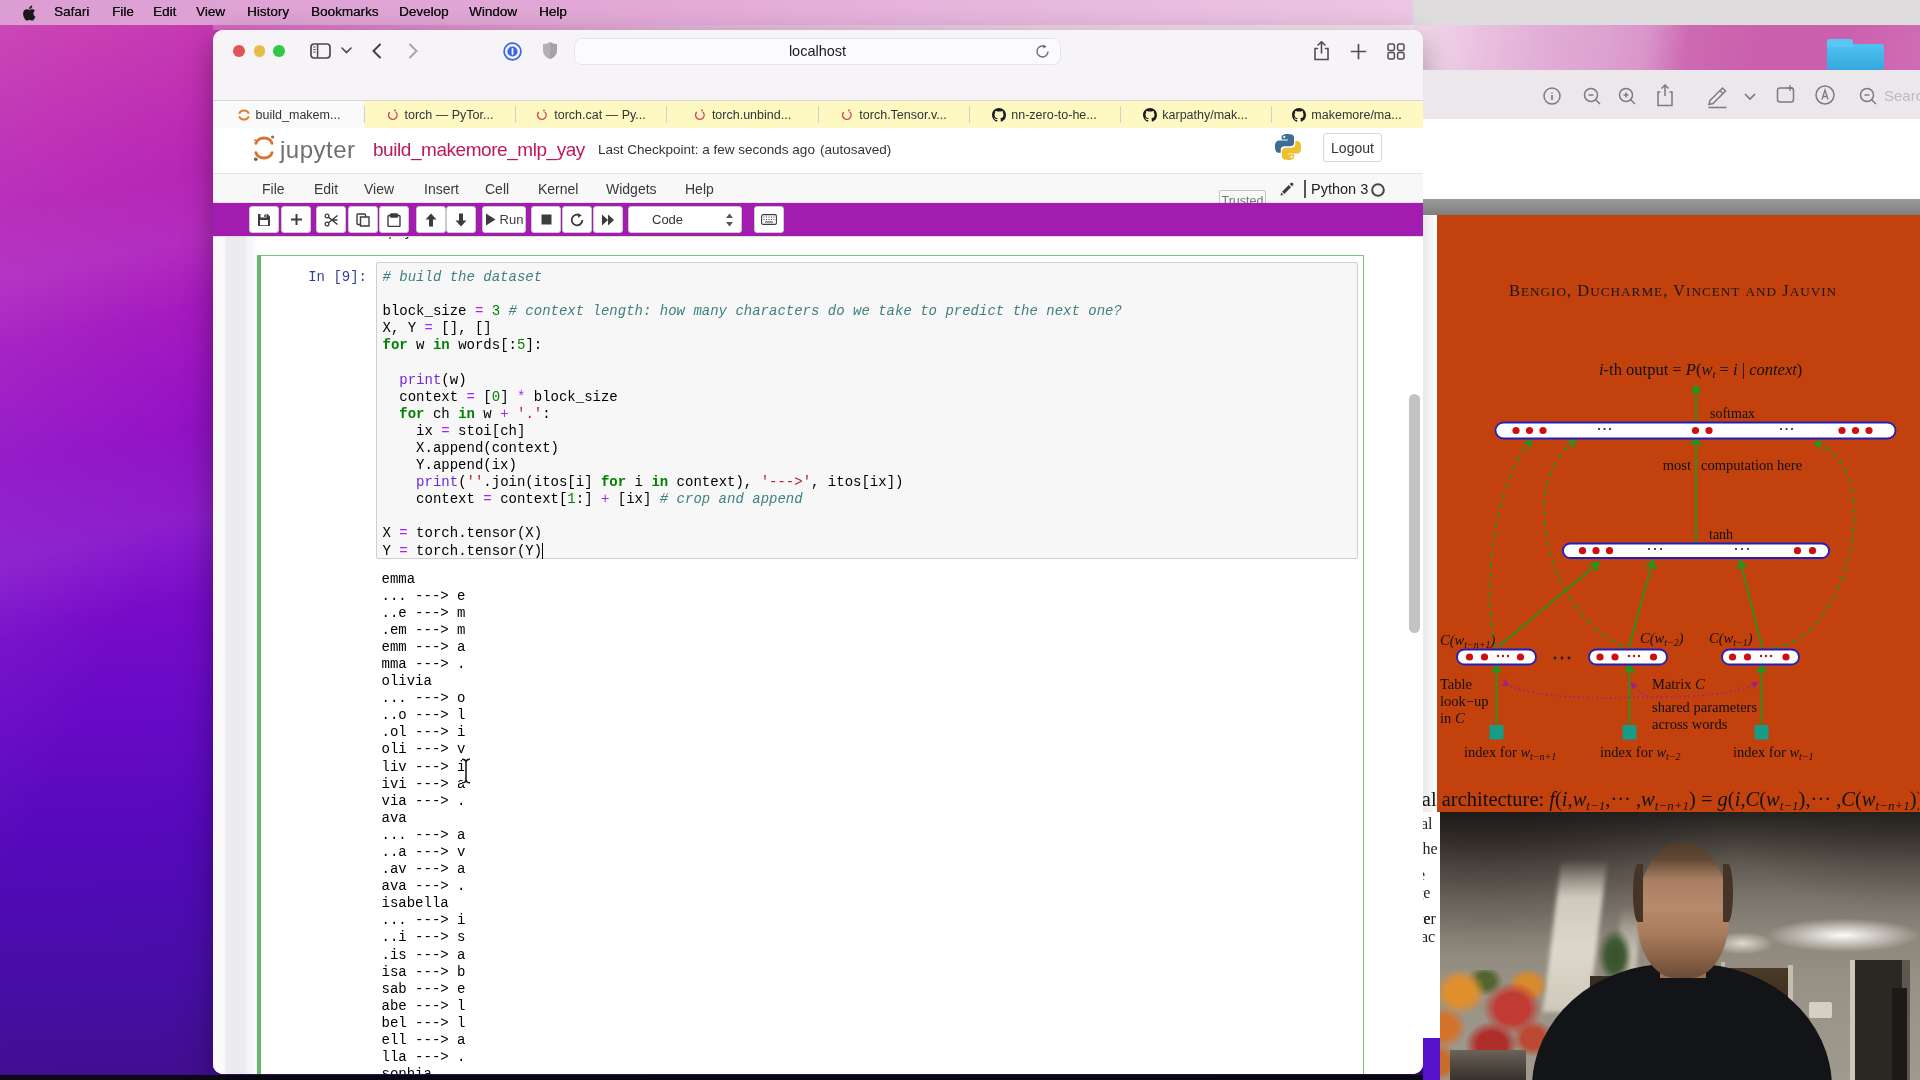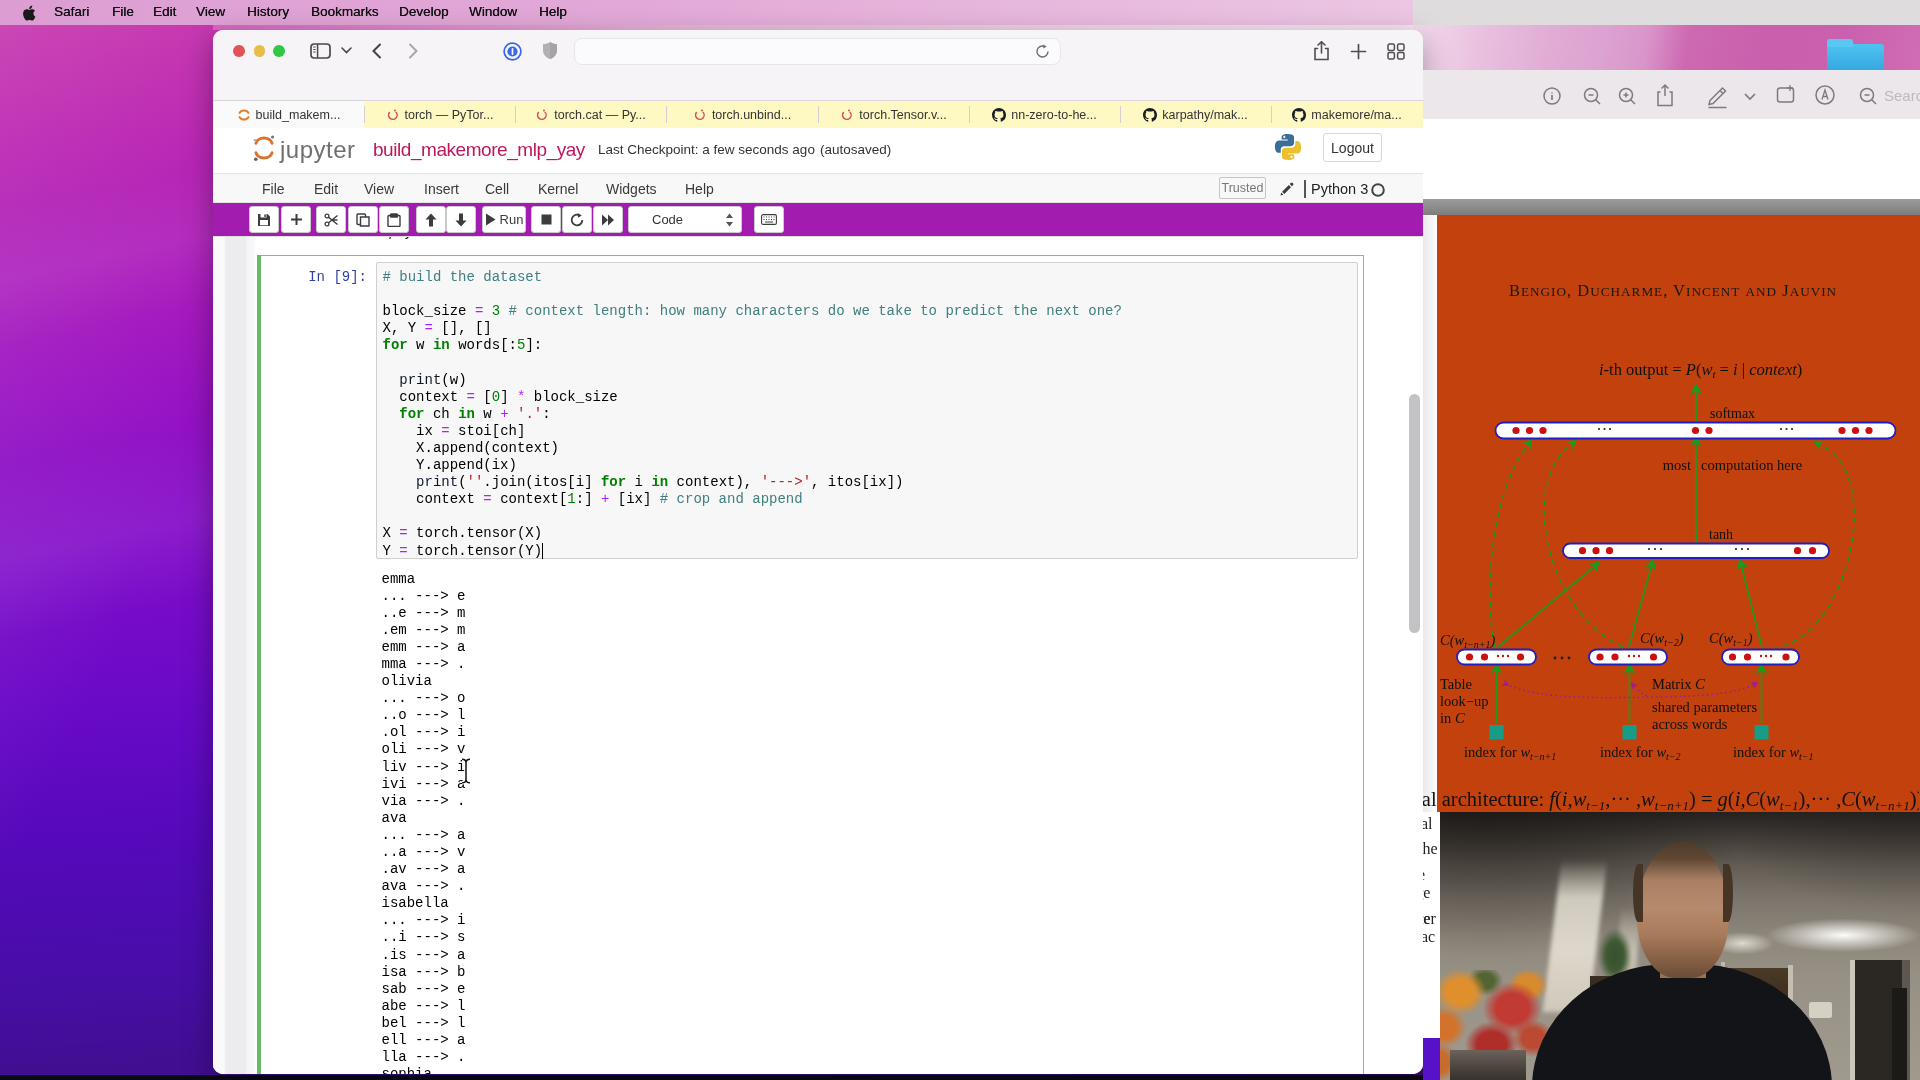--- a/index.html
+++ b/index.html
@@ -51,23 +51,23 @@
 
 #content { left:0; top:206.5px; width:1210px; height:837.5px; background:#fff; }
 #leftstrip { left:0; top:0; width:43px; height:837.5px; background:linear-gradient(90deg,#fbfafb 0px,#fbfafb 11px,#ecebee 13px,#ecebee 32px,#f4f3f5 34px,#f8f7f9 40px,#ffffff 43px); }
 #cell { left:43.5px; top:18px; width:1107px; height:820px; background:#fff;
   border-top:1px solid #78c57c; border-right:1px solid #78c57c; border-bottom:0; }
 #cellbar { left:43.5px; top:18px; width:4px; height:820px; background:#66bb6a; }
 #prompt { left:54px; top:32px; width:100px; text-align:right; color:#303f9f; font-family:"Liberation Mono",monospace; font-size:14px; }
 #inputbox { left:163px; top:25px; width:982px; height:297px; background:#f7f7f7; border:1px solid #cfcfcf; border-radius:2px; }
 pre.code { font-family:"Liberation Mono",monospace; font-size:14px; line-height:17.1px; color:#000; }
 #codearea { position:absolute; left:5.5px; top:6.5px; }
-.cm { color:#408080; }
+.cm { color:#408080; font-style:italic; }
 .kw { color:#008000; font-weight:bold; }
-.nb { color:#0f172a; }
+.nb { color:#6d28d9; }
 .op { color:#AA22FF; }
 .nm { color:#008000; }
 .st { color:#BA2121; }
 #output { left:168.5px; top:334px; }
 
 
 #sbthumb { left:1196px; top:157.5px; width:11px; height:239px; background:#c3c2c5; border-radius:5.5px; }
 
 
 #pvtoolbar { left:1423px; top:70px; width:497px; height:50px; background:#ebe7ea; border-bottom:1px solid #d4d0d3; }
@@ -133,20 +133,21 @@
     <svg class="abs" style="left:290px;top:11.5px" width="19" height="19" viewBox="0 0 19 19">
       <circle cx="9.5" cy="9.5" r="8.4" fill="none" stroke="#3a66e8" stroke-width="1.7"></circle>
       <circle cx="9.5" cy="9.5" r="5.1" fill="#3a66e8"></circle>
       <rect x="8.6" y="6" width="1.8" height="7" rx="0.9" fill="#f6f4f7"></rect>
     </svg>
     <svg class="abs" style="left:329px;top:11px" width="16" height="19" viewBox="0 0 16 19">
         <path d="M8 1 C10.5 2.6 13 3.2 15 3.3 L15 9 C15 13.6 12 16.6 8 18 C4 16.6 1 13.6 1 9 L1 3.3 C3 3.2 5.5 2.6 8 1 Z" fill="#b2afb5"></path>
         <path d="M8 1 C10.5 2.6 13 3.2 15 3.3 L15 9 C15 13.6 12 16.6 8 18 Z" fill="#a5a2a8"></path>
       </svg>
     <div class="abs" style="left:361px;top:7.5px;width:487px;height:27px;border-radius:8px;background:#fbfafc;border:1px solid #e8e5e9"></div>
+    <div class="abs" style="left:361px;top:7.5px;width:487px;height:27px;text-align:center;line-height:27px;font-size:14.5px;color:#19191b">localhost</div>
     <svg class="abs" style="left:822px;top:14px" width="15" height="15" viewBox="0 0 15 15">
         <path d="M13 7.5 A5.5 5.5 0 1 1 9.3 2.3" fill="none" stroke="#6d6a70" stroke-width="1.4"></path>
         <path d="M8.2 0.4 L11.6 2.5 L8.4 4.6 Z" fill="#6d6a70"></path>
       </svg>
     <svg class="abs" style="left:1100px;top:11px" width="17" height="20" viewBox="0 0 17 20">
       <path d="M8.5 1 L8.5 12" stroke="#504d53" stroke-width="1.6" stroke-linecap="round" fill="none"></path>
       <path d="M5 4 L8.5 0.8 L12 4" stroke="#504d53" stroke-width="1.6" stroke-linecap="round" stroke-linejoin="round" fill="none"></path>
       <path d="M4.5 7.5 L2 7.5 L2 18.5 L15 18.5 L15 7.5 L12.5 7.5" stroke="#504d53" stroke-width="1.6" stroke-linecap="round" fill="none"></path>
     </svg>
     <svg class="abs" style="left:1136.5px;top:12.5px" width="17" height="17" viewBox="0 0 17 17">
@@ -243,21 +244,21 @@
   </div>
   <div id="jmenu" class="abs">
     <span class="m" style="left:49px">File</span>
     <span class="m" style="left:101px">Edit</span>
     <span class="m" style="left:151px">View</span>
     <span class="m" style="left:211px">Insert</span>
     <span class="m" style="left:272px">Cell</span>
     <span class="m" style="left:325px">Kernel</span>
     <span class="m" style="left:393px">Widgets</span>
     <span class="m" style="left:472px">Help</span>
-    <div class="abs" style="left:1006px;top:3px;width:47px;height:22.5px;border:1px solid #c6c6c6;border-radius:2px;text-align:center;line-height:21px;font-size:12.5px;color:#777">Trusted</div>
+    <div class="abs" style="left:1006px;top:16px;width:47px;height:22.5px;border:1px solid #c6c6c6;border-radius:2px;text-align:center;line-height:21px;font-size:12.5px;color:#777">Trusted</div>
     <svg class="abs" style="left:1066px;top:8px" width="15" height="15" viewBox="0 0 15 15">
         <path fill="#3c3c3c" d="M1.5 13.5 L2.2 10.6 L4.4 12.8 Z M3.1 9.7 L9.8 3 L12 5.2 L5.3 11.9 Z M10.7 2.1 L11.8 1 C12.3 0.5 13.2 0.5 13.7 1 L14 1.3 C14.5 1.8 14.5 2.7 14 3.2 L12.9 4.3 Z"></path>
       </svg>
     <div class="abs" style="left:1091px;top:6px;width:1.5px;height:18px;background:#555"></div>
     <span class="m" style="left:1098px;font-size:14.5px;color:#222">Python 3</span>
     <svg class="abs" style="left:1158px;top:9px" width="14" height="14" viewBox="0 0 14 14">
         <circle cx="7" cy="7" r="5.8" fill="none" stroke="#444" stroke-width="2"></circle>
       </svg>
   </div>
   <div id="jtoolbar" class="abs">

